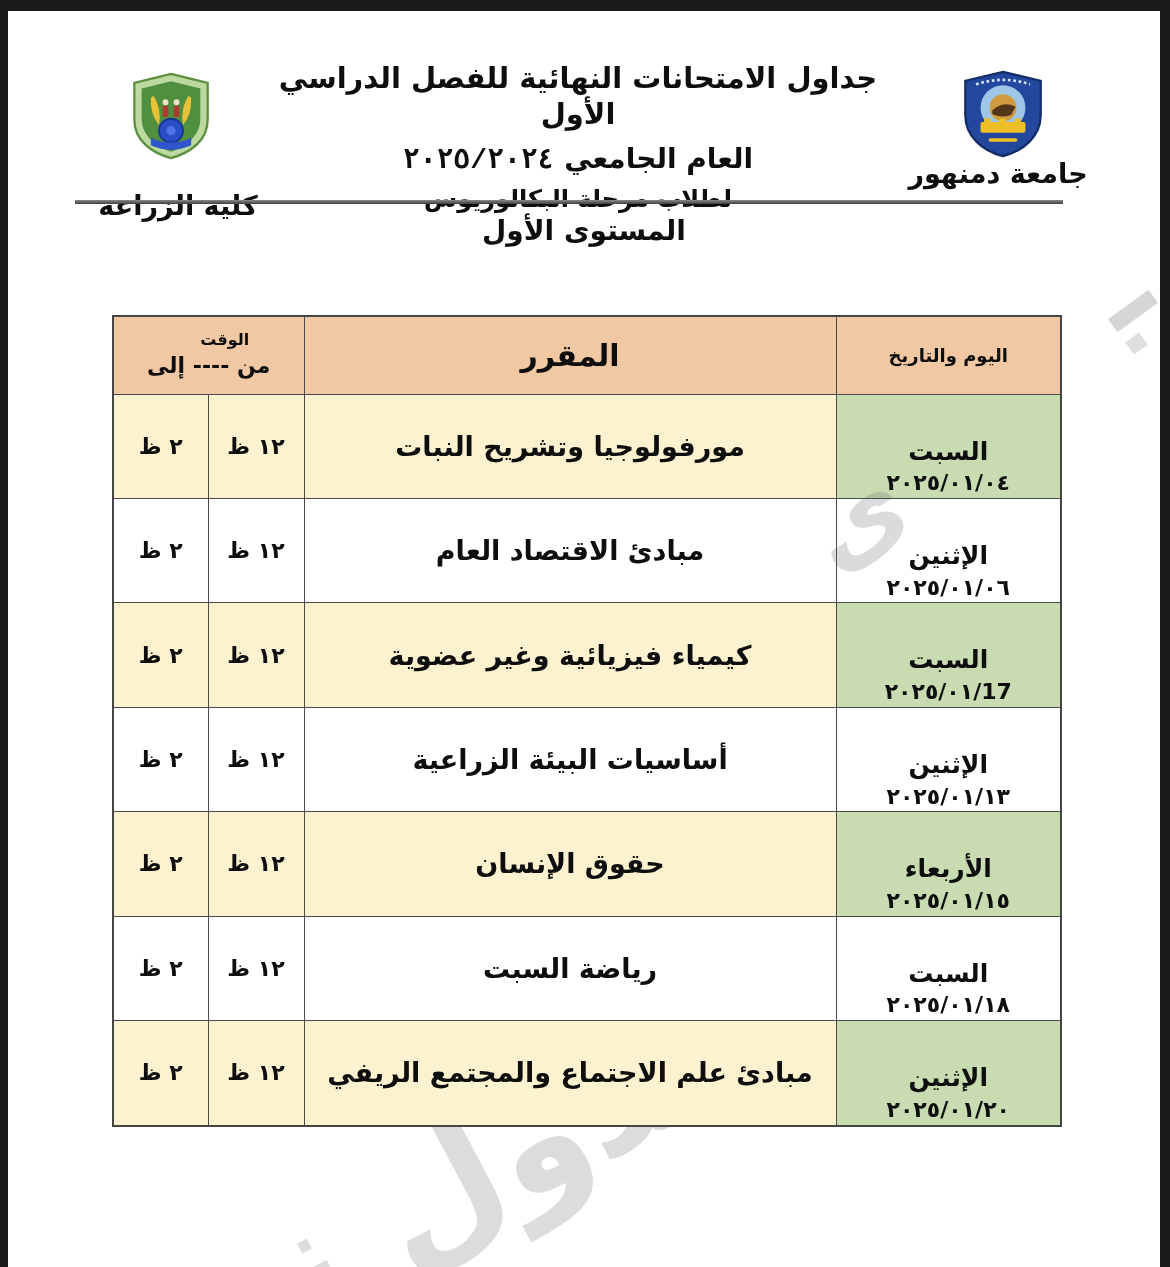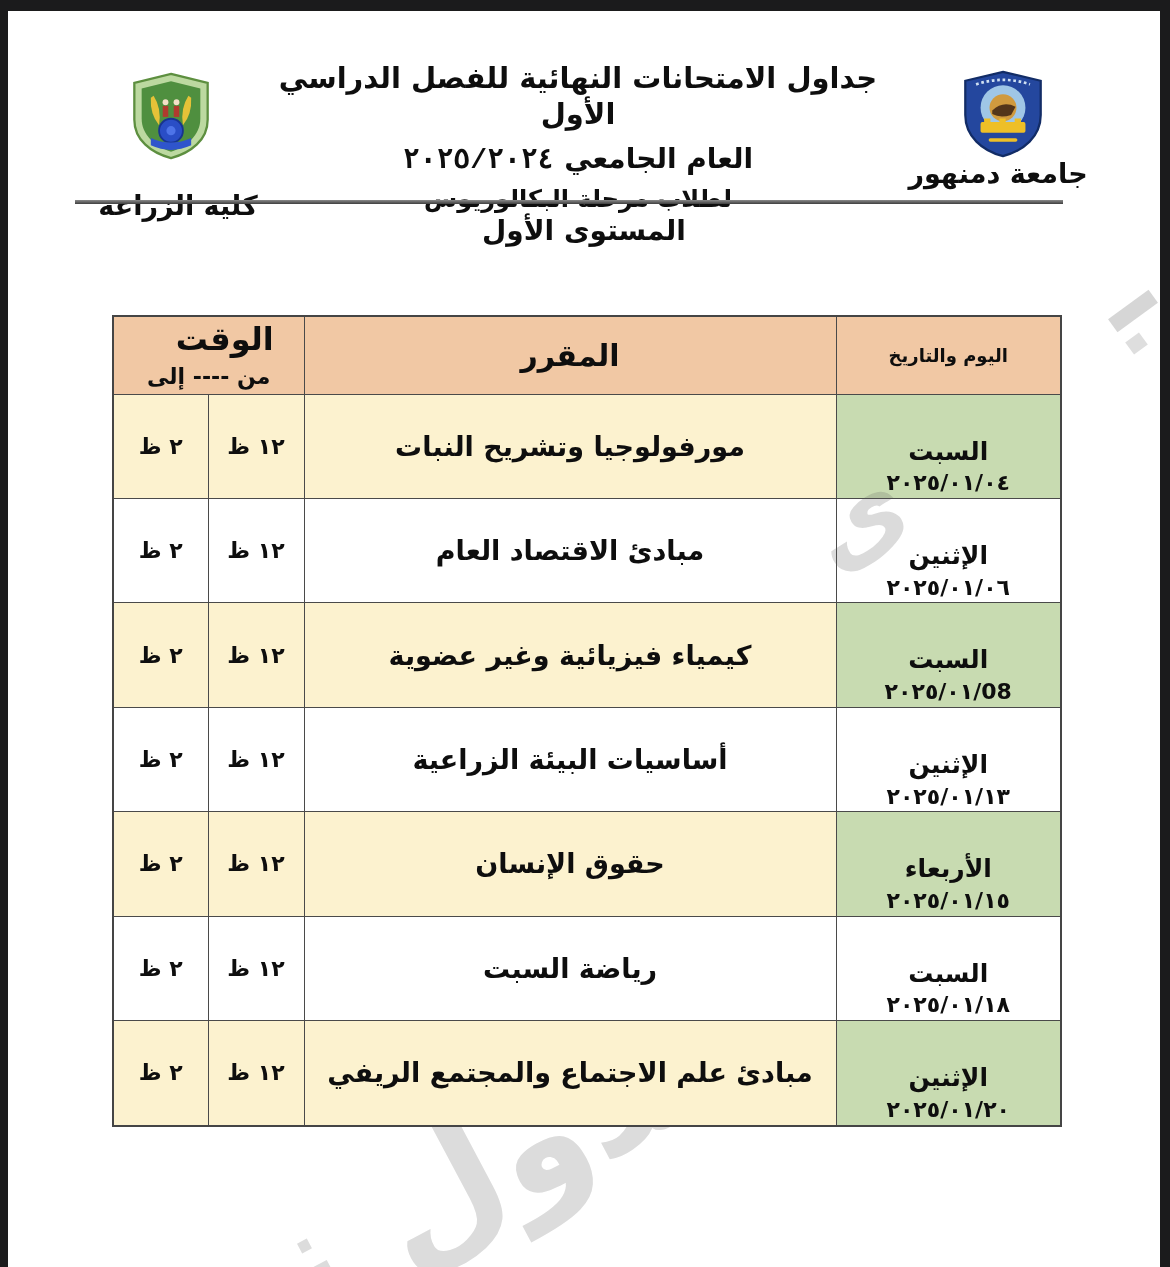--- a/index.html
+++ b/index.html
@@ -50,21 +50,21 @@
   tr.head td{height:78px;background:#f1c8a4;}
   tr.body td{height:94.7px;background:#ffffff;}
   tr.body.hl td{background:#fcf2cf;}
   tr.body.hl td.datec{background:#c8dbb1;}
   td.datec .day{font-size:25px;line-height:1.35;margin-top:40px;}
   td.datec .date-num{font-size:22px;letter-spacing:3px;line-height:1.35;}
   td.coursec{font-size:27px;}
   td.timec{font-size:22px;letter-spacing:2px;}
   .hd-daydate{font-size:18px;}
   .hd-course{font-size:30px;}
-  .hd-time1{font-size:32px;line-height:1.4;padding-left:32px;}
+  .hd-time1{font-size:16px;line-height:1.4;padding-left:32px;}
   .hd-time2{font-size:22px;line-height:1.4;}
 </style>
 </head>
 <body>
 
 <div id="frame">
   <div id="page">
 
     <div class="wm-big">جدول نهائي</div>
     <div class="wm-cell">ى</div>
@@ -144,21 +144,21 @@
           <div class="day">الإثنين</div>
           <div class="date-num" dir="ltr">٢٠٢٥/٠١/٠٦</div>
         </td>
         <td class="coursec">مبادئ الاقتصاد العام</td>
         <td class="timec">١٢ ظ</td>
         <td class="timec">٢ ظ</td>
       </tr>
       <tr class="body hl">
         <td class="datec">
           <div class="day">السبت</div>
-          <div class="date-num" dir="ltr">٢٠٢٥/٠١/08</div>
+          <div class="date-num" dir="ltr">٢٠٢٥/٠١/17</div>
         </td>
         <td class="coursec">كيمياء فيزيائية وغير عضوية</td>
         <td class="timec">١٢ ظ</td>
         <td class="timec">٢ ظ</td>
       </tr>
       <tr class="body">
         <td class="datec">
           <div class="day">الإثنين</div>
           <div class="date-num" dir="ltr">٢٠٢٥/٠١/١٣</div>
         </td>

